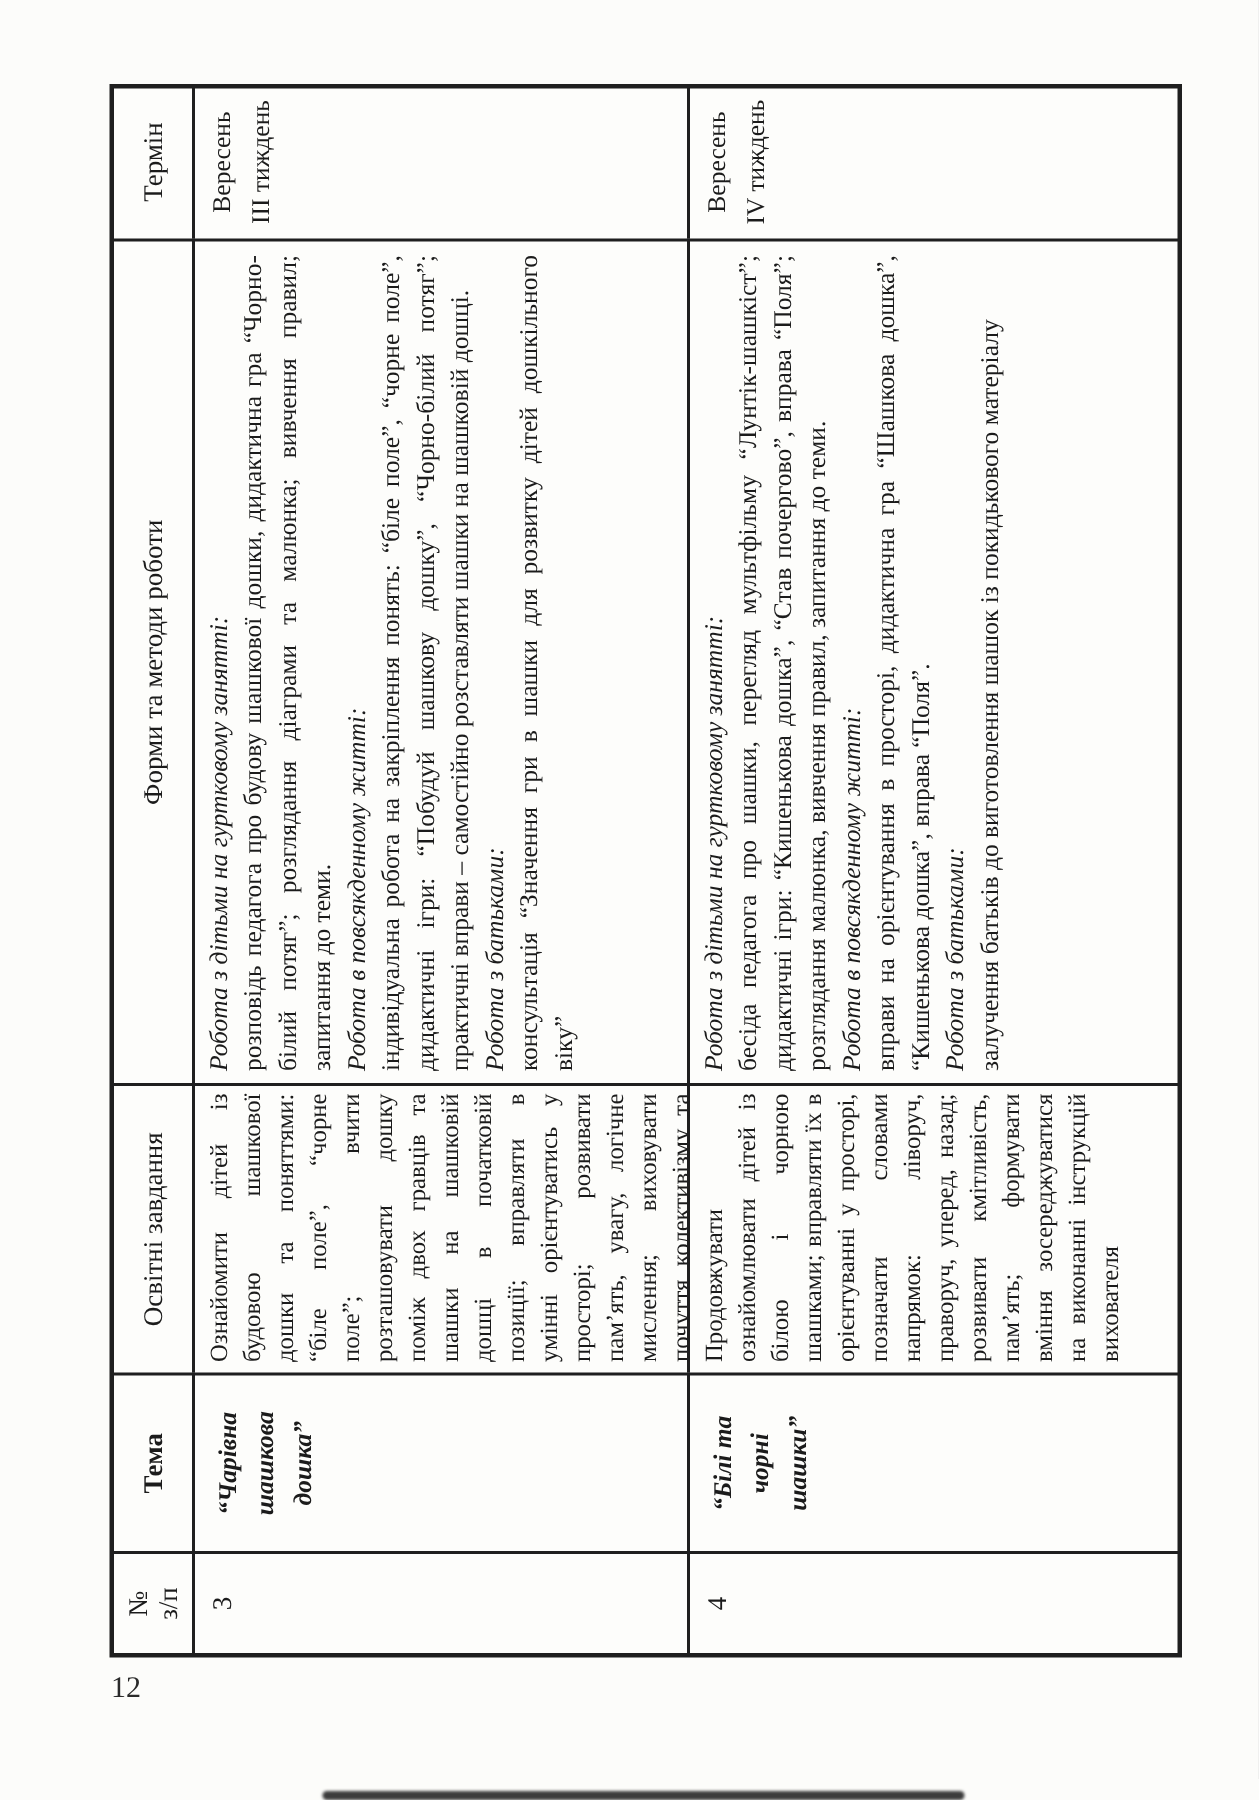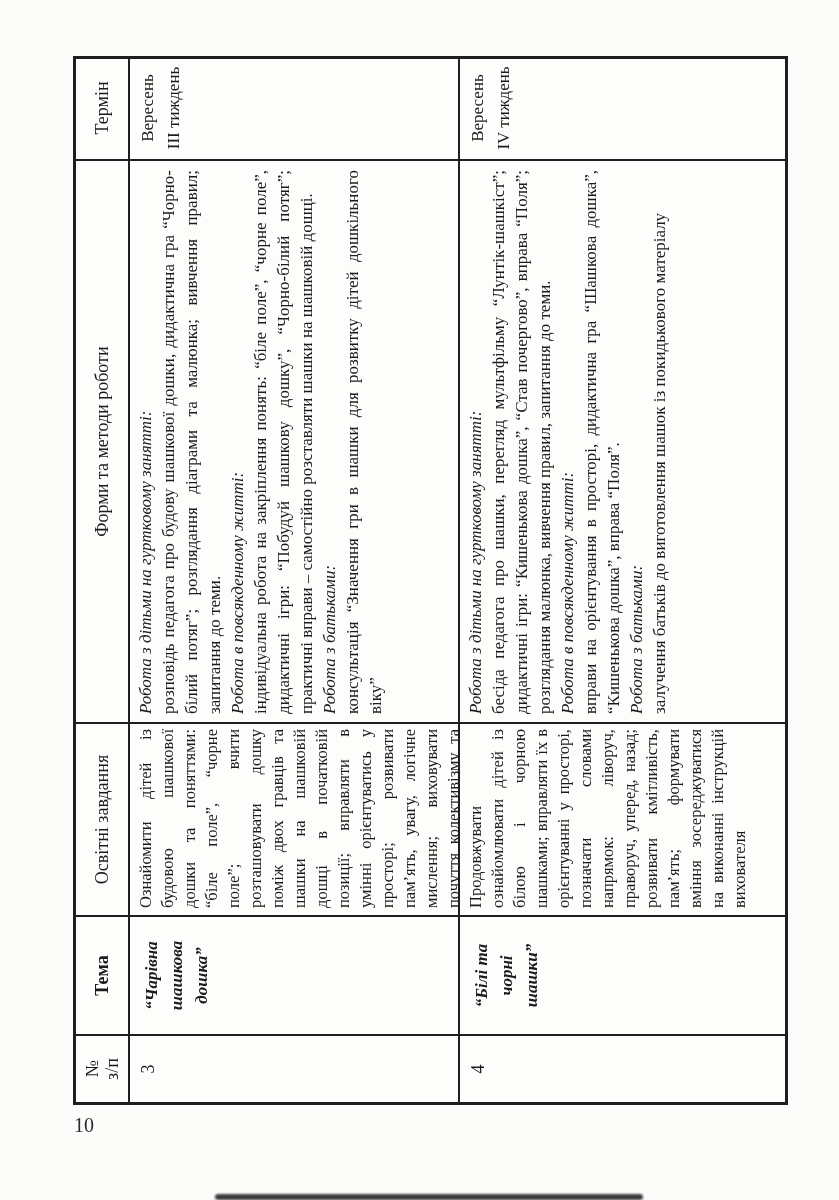--- a/index.html
+++ b/index.html
@@ -128,16 +128,16 @@
             <div class="seg italic">Робота з батьками:</div>
             <div class="seg normal">залучення батьків до виготовлення шашок із покидькового матеріалу</div>
           </div>
         <div class="cell term-cell last-col last-row">Вересень
 IV тиждень</div>
 
       </div>
     </div>
   </div>
 
-  <div class="page-number">10</div>
+  <div class="page-number">12</div>
   <div class="scan-artifact"></div>
 
 </div>
 
 </body></html>

